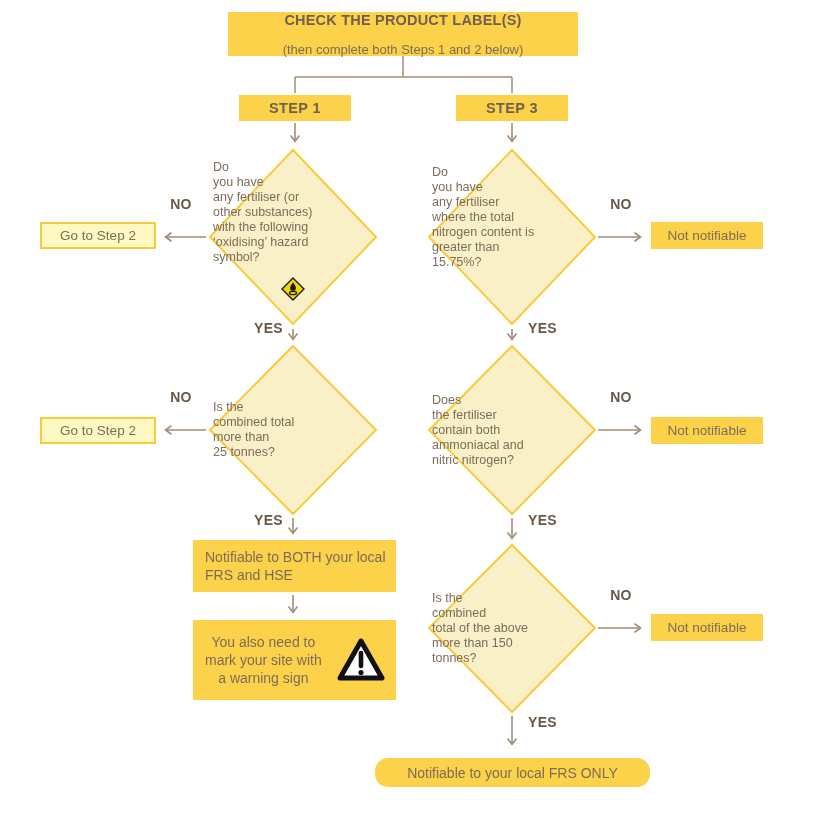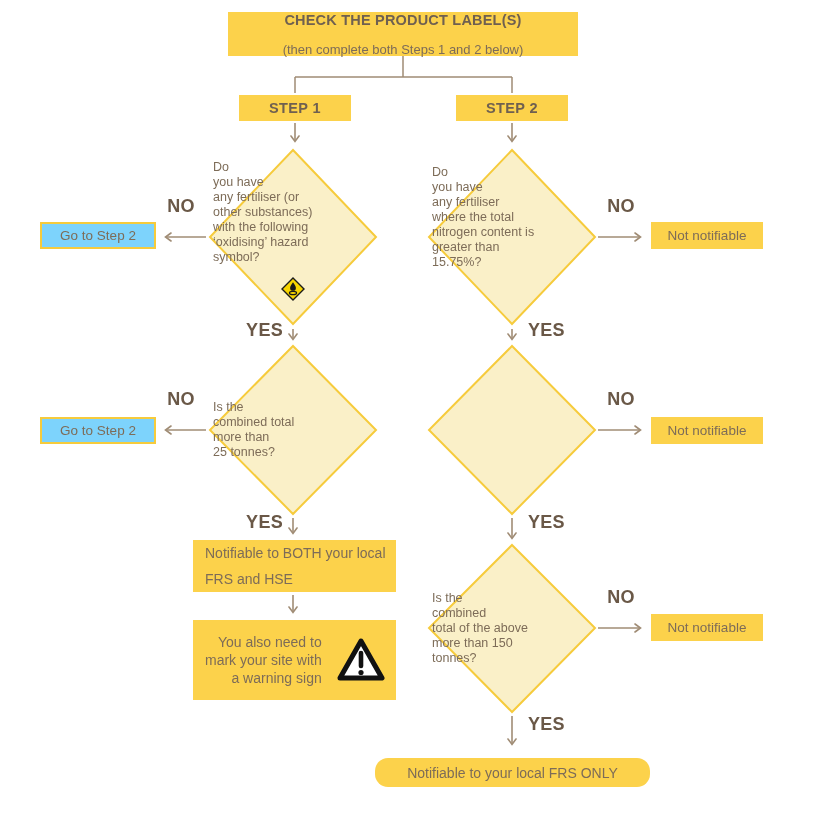--- a/index.html
+++ b/index.html
@@ -7,38 +7,38 @@
     position:relative;width:815px;height:819px;background:#ffffff;
     font-family:"Liberation Sans","DejaVu Sans",sans-serif;color:#7d6c58;
     overflow:hidden;
   }
   .layer{position:absolute;left:0;top:0;}
   .box{
     position:absolute;display:flex;flex-direction:column;align-items:center;justify-content:center;
     box-sizing:border-box;text-align:center;font-size:13.5px;color:#7d6c58;
   }
   .gold{background:#fcd24b;}
-  .pale{background:#7dd3fc;border:2px solid #f6cb3c;}
+  .pale{background:#fef9c3;border:2px solid #f6cb3c;}
   .header-title{font-weight:bold;font-size:14.5px;color:#6f6050;letter-spacing:0.2px;}
   .header-sub{font-size:13px;margin-top:14px;color:#7d6c58;}
   .step{font-size:14.5px;letter-spacing:0.4px;color:#6f6050;font-weight:bold;}
   .dtext{
     position:absolute;text-align:left;white-space:pre-line;
     font-size:12.5px;line-height:15px;color:#7d6c58;
   }
   .lbl{
-    position:absolute;font-weight:bold;font-size:18px;color:#6a5847;letter-spacing:0.3px;
+    position:absolute;font-weight:bold;font-size:14px;color:#6a5847;letter-spacing:0.3px;
   }
   .pre{white-space:pre-line;}
   .leftalign{align-items:flex-start;text-align:left;padding-left:12px;justify-content:center;}
-  .resulttext{font-size:14px;line-height:26px;}
+  .resulttext{font-size:14px;line-height:18px;}
   .warn-row{position:relative;width:100%;height:100%;}
   .warn-text{
     position:absolute;left:12px;top:50%;transform:translateY(-50%);
-    text-align:right;font-size:14px;line-height:18px;white-space:pre-line;
+    text-align:center;font-size:14px;line-height:18px;white-space:pre-line;
   }
   .warn-icon{position:absolute;right:10px;top:17px;}
 </style>
 </head>
 <body>
 
 <div class="canvas">
 
   <svg class="layer" width="815" height="819" viewBox="0 0 815 819">
     <defs>
@@ -73,21 +73,21 @@
       <polygon points="512,545 595,628 512,712 429,628"></polygon>
     </g>
   </svg>
 
   <div class="box gold" style="left:228px;top:12px;width:350px;height:44px;">
     <div class="header-title">CHECK THE PRODUCT LABEL(S)</div>
     <div class="header-sub">(then complete both Steps 1 and 2 below)</div>
   </div>
 
   <div class="box gold step" style="left:239px;top:95px;width:112px;height:26px;">STEP 1</div>
-  <div class="box gold step" style="left:456px;top:95px;width:112px;height:26px;">STEP 2</div>
+  <div class="box gold step" style="left:456px;top:95px;width:112px;height:26px;">STEP 3</div>
 
   <div class="dtext" style="left:213px;top:160px;width:160px;">Do
 you have
 any fertiliser (or
 other substances)
 with the following
 ‘oxidising’ hazard
 symbol?</div>
 
   <svg class="layer" style="left:281px;top:277px;" width="24" height="24" viewBox="0 0 24 24">
@@ -130,20 +130,25 @@
 you have
 any fertiliser
 where the total
 nitrogen content is
 greater than
 15.75%?</div>
   <div class="lbl" style="left:600px;top:196px;width:42px;text-align:center;">NO</div>
   <div class="box gold" style="left:651px;top:222px;width:112px;height:27px;">Not notifiable</div>
   <div class="lbl" style="left:528px;top:320px;width:50px;text-align:left;">YES</div>
 
+  <div class="dtext" style="left:432px;top:393px;width:160px;">Does
+the fertiliser
+contain both
+ammoniacal and
+nitric nitrogen?</div>
   <div class="lbl" style="left:600px;top:389px;width:42px;text-align:center;">NO</div>
   <div class="box gold" style="left:651px;top:417px;width:112px;height:27px;">Not notifiable</div>
   <div class="lbl" style="left:528px;top:512px;width:50px;text-align:left;">YES</div>
 
   <div class="dtext" style="left:432px;top:591px;width:160px;">Is the
 combined
 total of the above
 more than 150
 tonnes?</div>
   <div class="lbl" style="left:600px;top:587px;width:42px;text-align:center;">NO</div>

